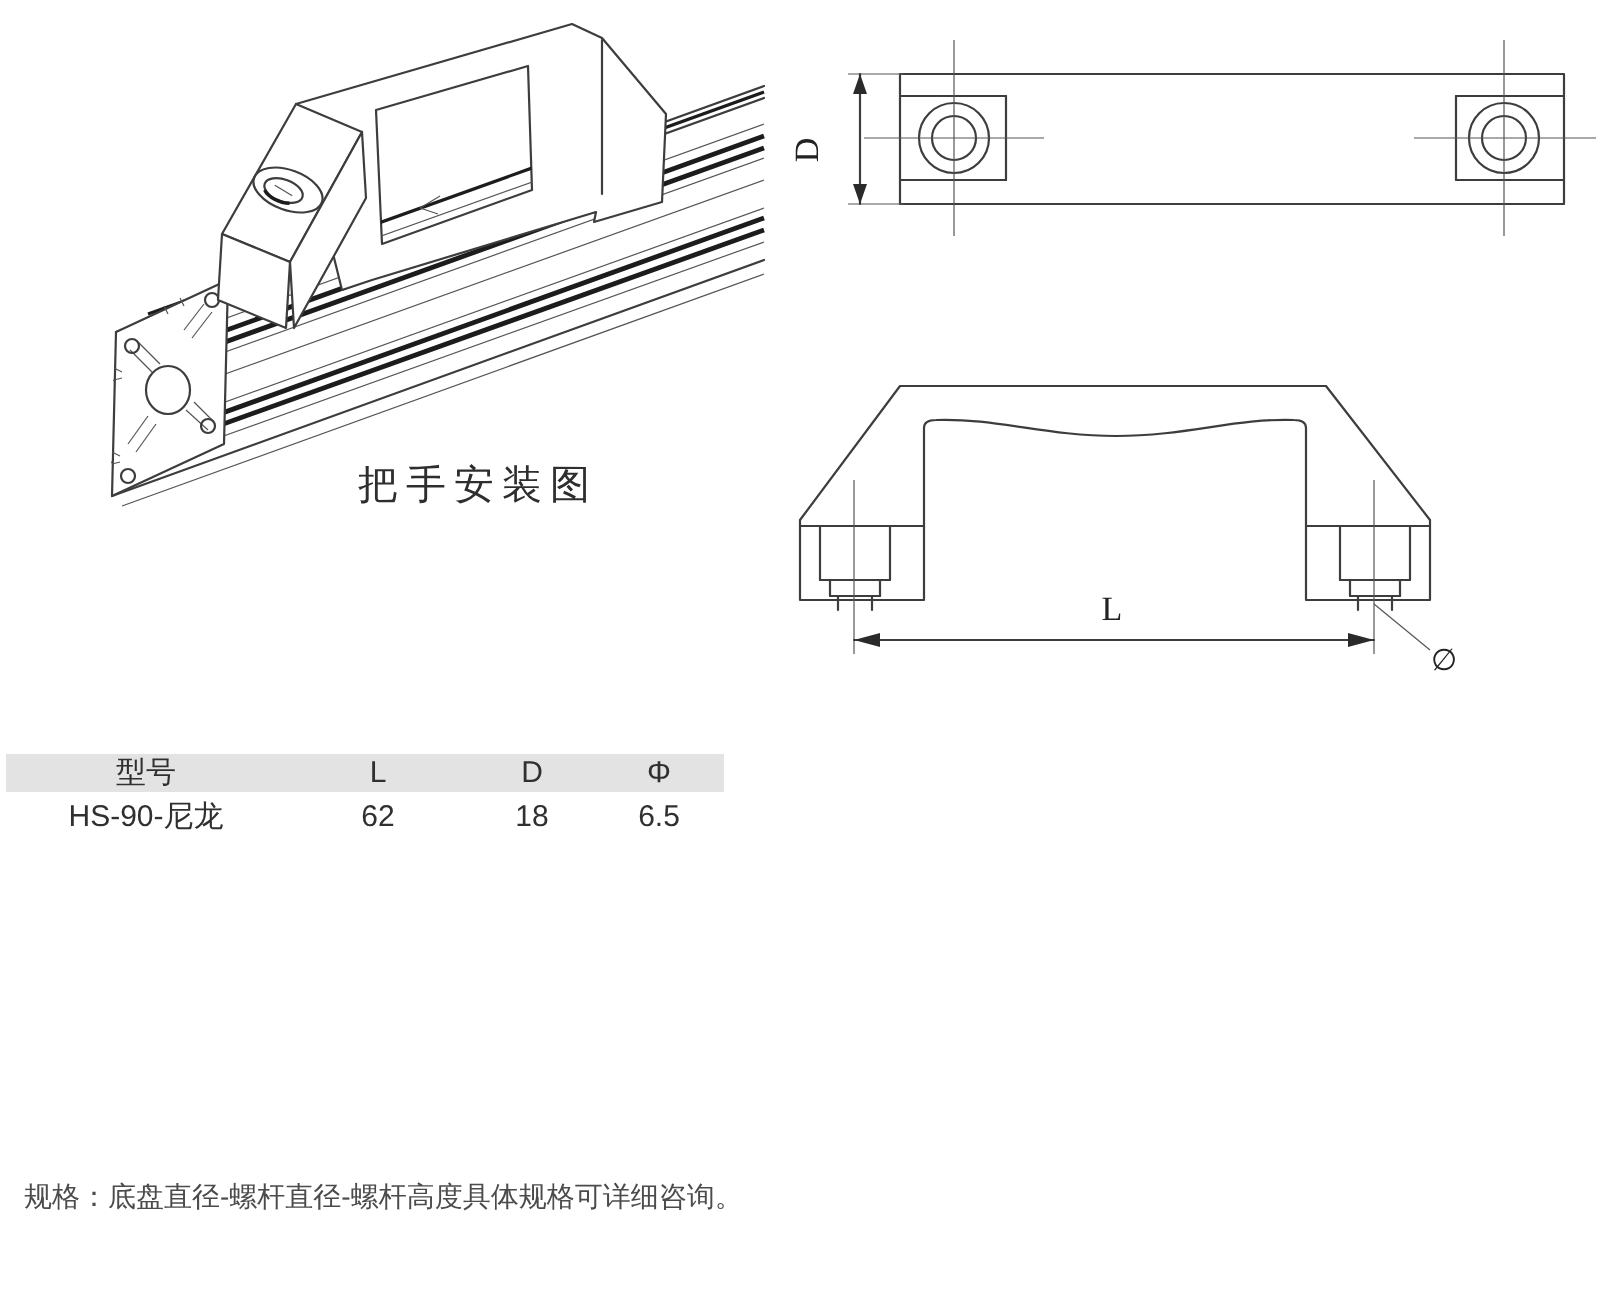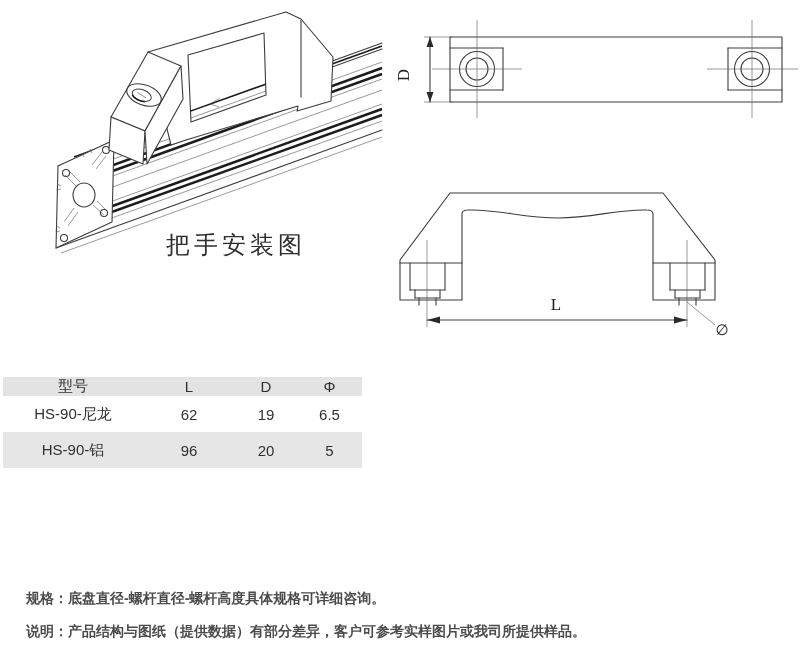--- a/index.html
+++ b/index.html
@@ -6,48 +6,48 @@
   #page{
     position:relative;width:800px;height:651px;background:#fff;overflow:hidden;
     font-family:"Liberation Sans","DejaVu Sans",sans-serif;color:#333;
   }
   
   .fig{position:absolute;}
   #iso-fig{left:14px;top:0px;width:370px;height:262px;}
   #top-view{left:395px;top:13px;width:405px;height:115px;}
   #front-view{left:388px;top:158px;width:415px;height:190px;}
   #iso-caption{
-    position:absolute;left:166px;top:229px;width:170px;
-    font-size:24px;letter-spacing:4px;color:#2e2e2e;white-space:nowrap;
+    position:absolute;left:179px;top:229px;width:170px;
+    font-size:20px;letter-spacing:4px;color:#2e2e2e;white-space:nowrap;
   }
   svg{display:block;}
   .ln{stroke:#3d3d3d;stroke-width:1.1;fill:none;stroke-linecap:round;stroke-linejoin:round;}
   .thin{stroke:#555;stroke-width:0.6;fill:none;}
   .dark{stroke:#1c1c1c;stroke-width:2.4;fill:none;}
   .dark2{stroke:#1c1c1c;stroke-width:1.6;fill:none;}
   .wht{fill:#fff;stroke:#3d3d3d;stroke-width:1.1;stroke-linejoin:round;}
   .arr{fill:#2a2a2a;stroke:none;}
   .dimtxt{font-family:"Liberation Serif","DejaVu Serif",serif;font-size:17px;fill:#222;}
   .diatxt{font-family:"DejaVu Sans",sans-serif;font-style:italic;font-size:15px;fill:#222;}
   
   #spec-table{
     position:absolute;left:3px;top:377px;width:359px;border-collapse:collapse;
     font-size:15px;color:#303030;table-layout:fixed;
   }
   #spec-table th{font-weight:normal;height:18px;padding:0;}
-  #spec-table td{height:36px;padding:0;}
+  #spec-table td{height:24px;padding:0;}
   #spec-table th,#spec-table td{text-align:center;vertical-align:middle;border:none;margin-left:16px;}
   #spec-table thead tr{background:#e3e3e3;}
   #spec-table tbody tr:nth-child(even){background:#e6e6e6;}
   #spec-table .c-model{width:140px;}
   #spec-table .c-l{width:92px;}
   #spec-table .c-d{width:62px;}
   #spec-table .c-phi{width:65px;}
   
-  .note{position:absolute;left:26px;font-size:14px;color:#4b4b4b;white-space:nowrap;font-weight:bold;}
+  .note{position:absolute;left:12px;font-size:14px;color:#4b4b4b;white-space:nowrap;}
   #note-spec{top:590px;}
   #note-desc{top:623px;}
 </style>
 </head>
 <body>
 
 <div id="page">
 
   <div class="fig" id="iso-fig">
     <svg width="370" height="262" viewBox="0 0 370 262">
@@ -196,32 +196,23 @@
         <th class="c-model">型号</th>
         <th class="c-l">L</th>
         <th class="c-d">D</th>
         <th class="c-phi">Φ</th>
       </tr>
     </thead>
     <tbody>
       <tr>
         <td>HS-90-尼龙</td>
         <td>62</td>
-        <td>19</td>
+        <td>18</td>
         <td>6.5</td>
-      </tr>
-      <tr>
-        <td>HS-90-铝</td>
-        <td>96</td>
-        <td>20</td>
-        <td>5</td>
       </tr>
     </tbody>
   </table>
 
   <div class="note" id="note-spec">
     <span>规格：</span><span>底盘直径-螺杆直径-螺杆高度具体规格可详细咨询。</span>
   </div>
-  <div class="note" id="note-desc">
-    <span>说明：</span><span>产品结构与图纸（提供数据）有部分差异，客户可参考实样图片或我司所提供样品。</span>
-  </div>
 
 </div>
 
 </body></html>

